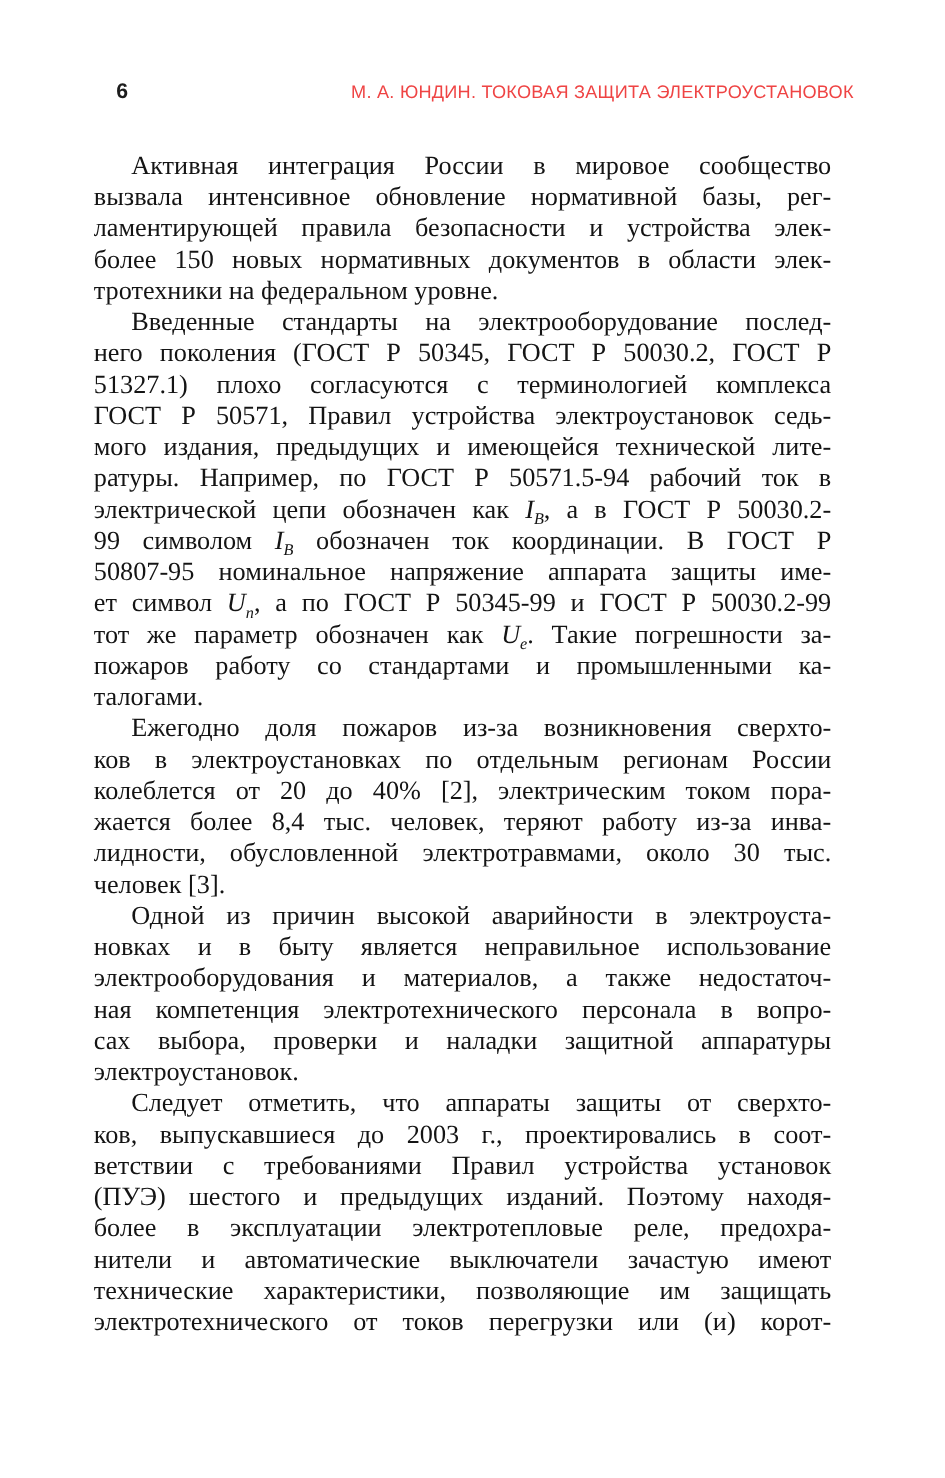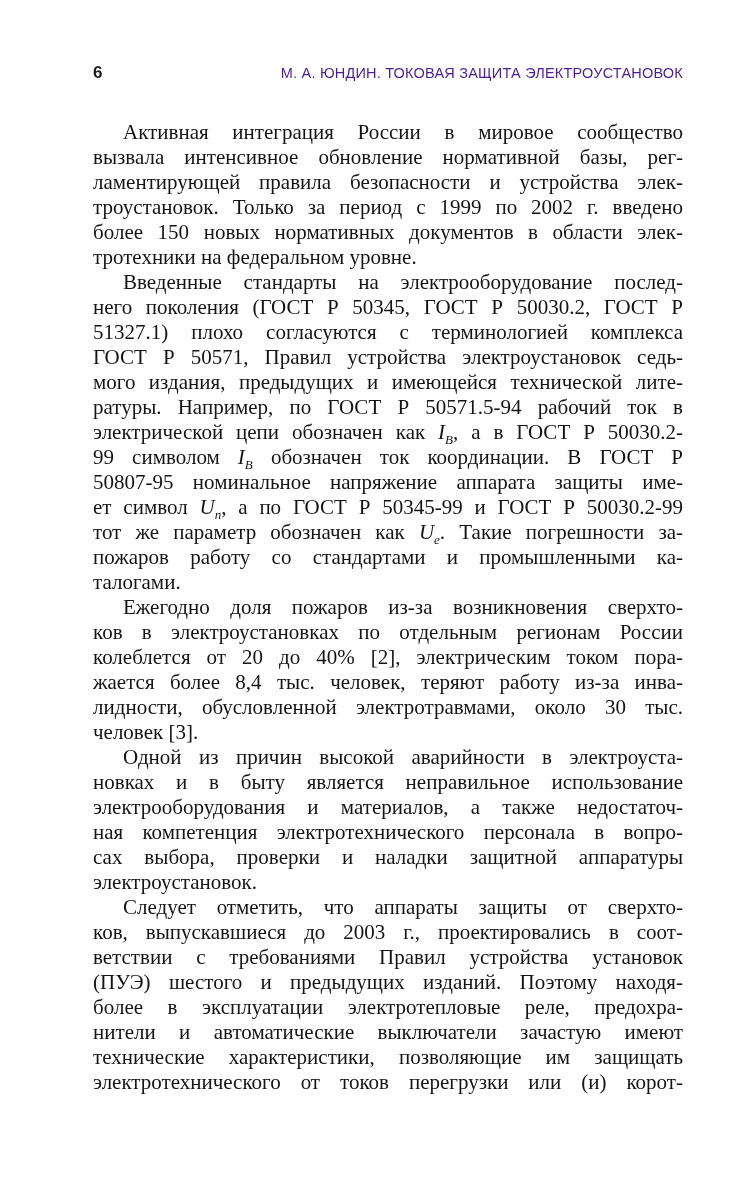--- a/index.html
+++ b/index.html
@@ -23,27 +23,27 @@
     align-items: baseline;
     font-family: "Liberation Sans", "DejaVu Sans", sans-serif;
   }
   .page-num {
     font-weight: bold;
     font-size: 17px;
     color: #1c1c1c;
   }
   .running-title {
     font-size: 14.5px;
-    color: #4c1d95;
+    color: #ef4444;
     letter-spacing: 0.2px;
     white-space: nowrap;
   }
   .body-text {
     position: absolute;
-    left: 93px; top: 120px;
+    left: 75px; top: 120px;
     width: 590px;
     font-size: 21px;
     line-height: 25px;
   }
   .line {
     text-align: justify;
     text-align-last: justify;
   }
   .line.endline { text-align-last: left; }
   .line.indent { text-indent: 30px; }
@@ -59,21 +59,20 @@
 
 <div class="page">
   <div class="header">
     <span class="page-num">6</span>
     <span class="running-title">М. А. ЮНДИН. ТОКОВАЯ ЗАЩИТА ЭЛЕКТРОУСТАНОВОК</span>
   </div>
   <div class="body-text">
       <div class="line indent">Активная интеграция России в мировое сообщество</div>
       <div class="line">вызвала интенсивное обновление нормативной базы, рег-</div>
       <div class="line">ламентирующей правила безопасности и устройства элек-</div>
-      <div class="line">троустановок. Только за период с 1999 по 2002 г. введено</div>
       <div class="line">более 150 новых нормативных документов в области элек-</div>
       <div class="line endline">тротехники на федеральном уровне.</div>
       <div class="line indent">Введенные стандарты на электрооборудование послед-</div>
       <div class="line">него поколения (ГОСТ Р 50345, ГОСТ Р 50030.2, ГОСТ Р</div>
       <div class="line">51327.1) плохо согласуются с терминологией комплекса</div>
       <div class="line">ГОСТ Р 50571, Правил устройства электроустановок седь-</div>
       <div class="line">мого издания, предыдущих и имеющейся технической лите-</div>
       <div class="line">ратуры. Например, по ГОСТ Р 50571.5-94 рабочий ток в</div>
       <div class="line">электрической цепи обозначен как <span class="var">I</span><sub class="var-sub">B</sub>, а в ГОСТ Р 50030.2-</div>
       <div class="line">99 символом <span class="var">I</span><sub class="var-sub">B</sub> обозначен ток координации. В ГОСТ Р</div>

